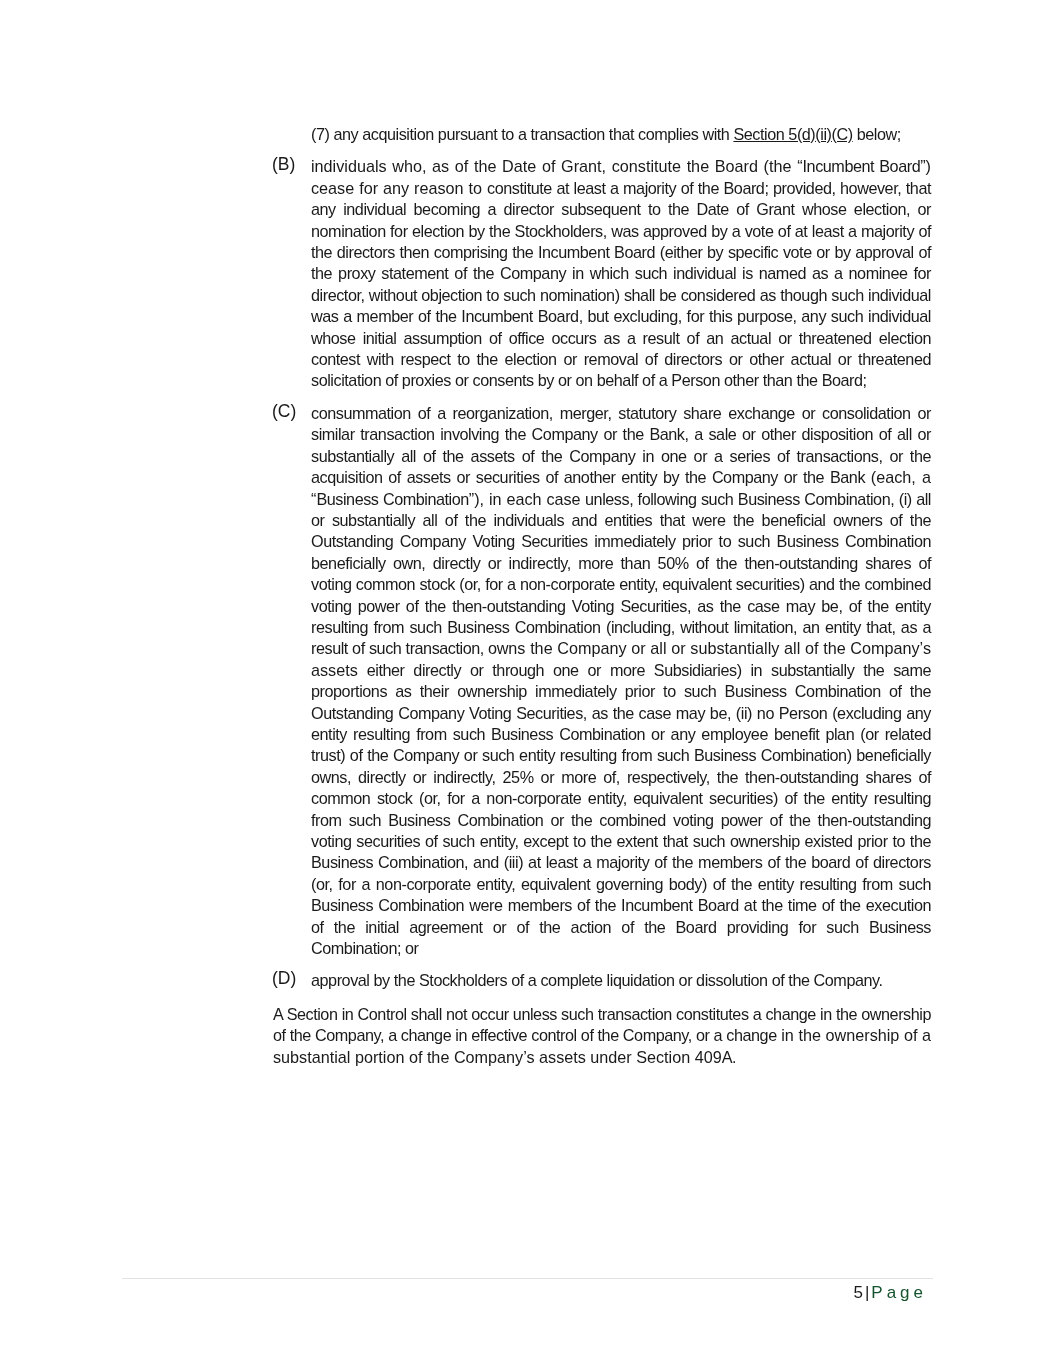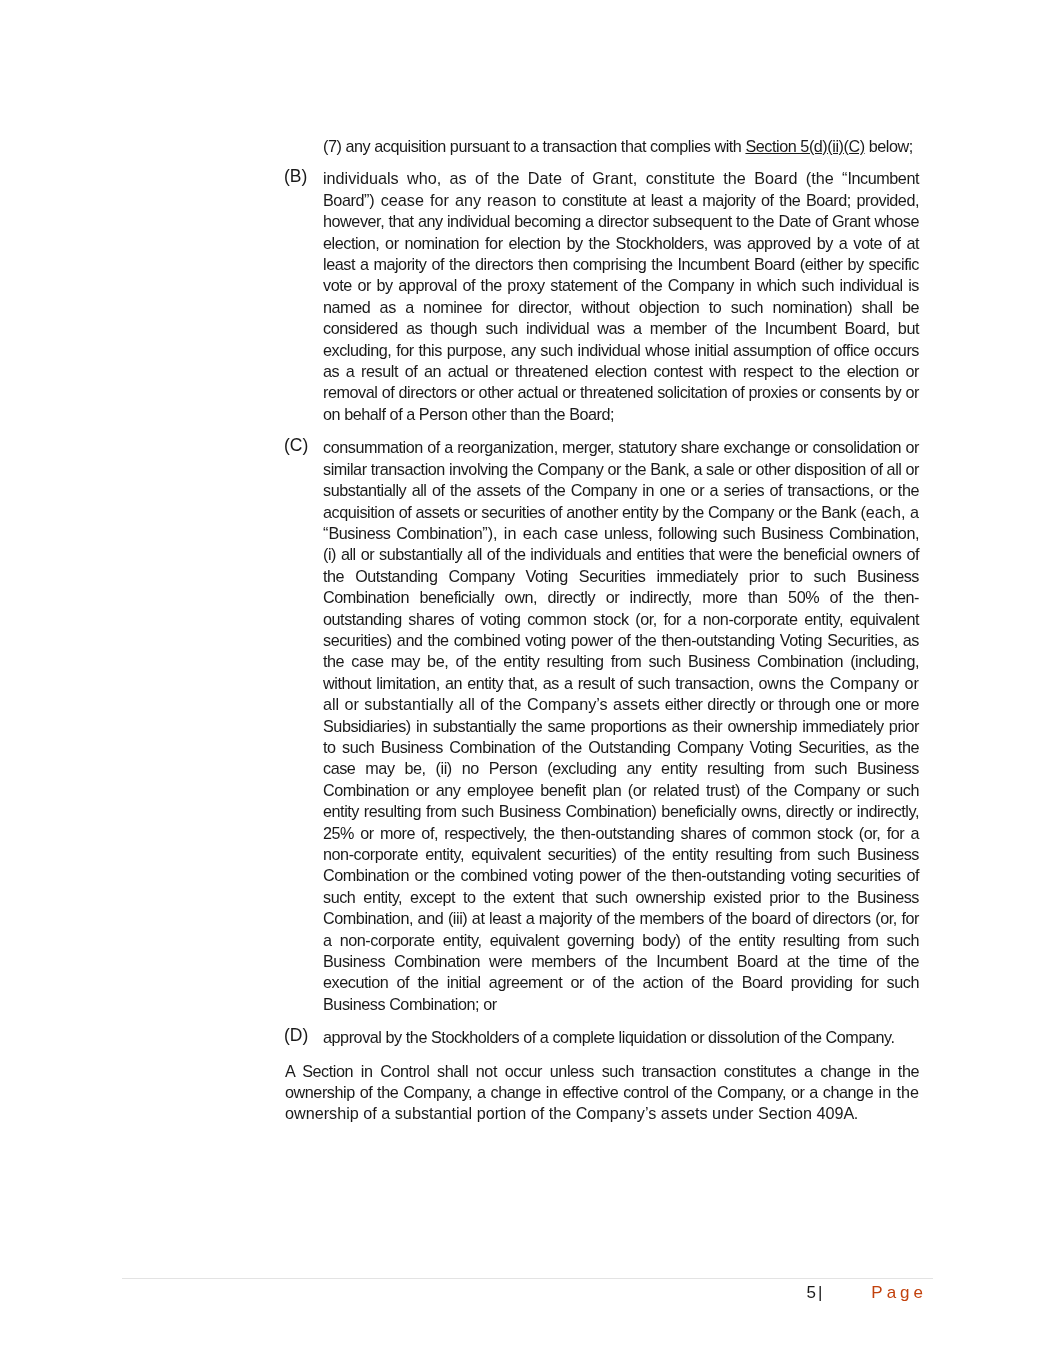--- a/index.html
+++ b/index.html
@@ -26,21 +26,21 @@
     left: 273px;
     top: 124px;
     width: 658px;
   }
   .para {
     font-size: 16.2px;
     line-height: 21.4px;
     text-align: justify;
     letter-spacing: -0.45px;
     word-spacing: 0px;
-    margin: 12px;
+    margin: 0;
   }
   .serif {
     font-family: Liberation Sans, sans-serif;
     letter-spacing: 0;
   }
   .item {
     position: relative;
     padding-left: 38px;
   }
   .item .label {
@@ -67,23 +67,22 @@
   .footer-pagenum {
     position: absolute;
     right: 128px;
     top: 1283px;
     font-size: 17px;
     letter-spacing: 0;
   }
   .footer-pagenum .num { color: #1a1a1a; }
   .footer-pagenum .sep { color: #1a1a1a; margin: 0 2px; }
   .footer-pagenum .word {
-    color: #c2410c;
+    color: #14532d;
     letter-spacing: 4px;
-    margin-left: 47px;
   }
 </style>
 </head>
 <body>
 
 <div class="page">
   <div class="content">
 
     <p class="para sub7" style="padding-left:38px;"><span>(7) any acquisition pursuant to a transaction that complies with </span><span class="u">Section 5(d)(ii)(C)</span><span> below;</span></p>
 

